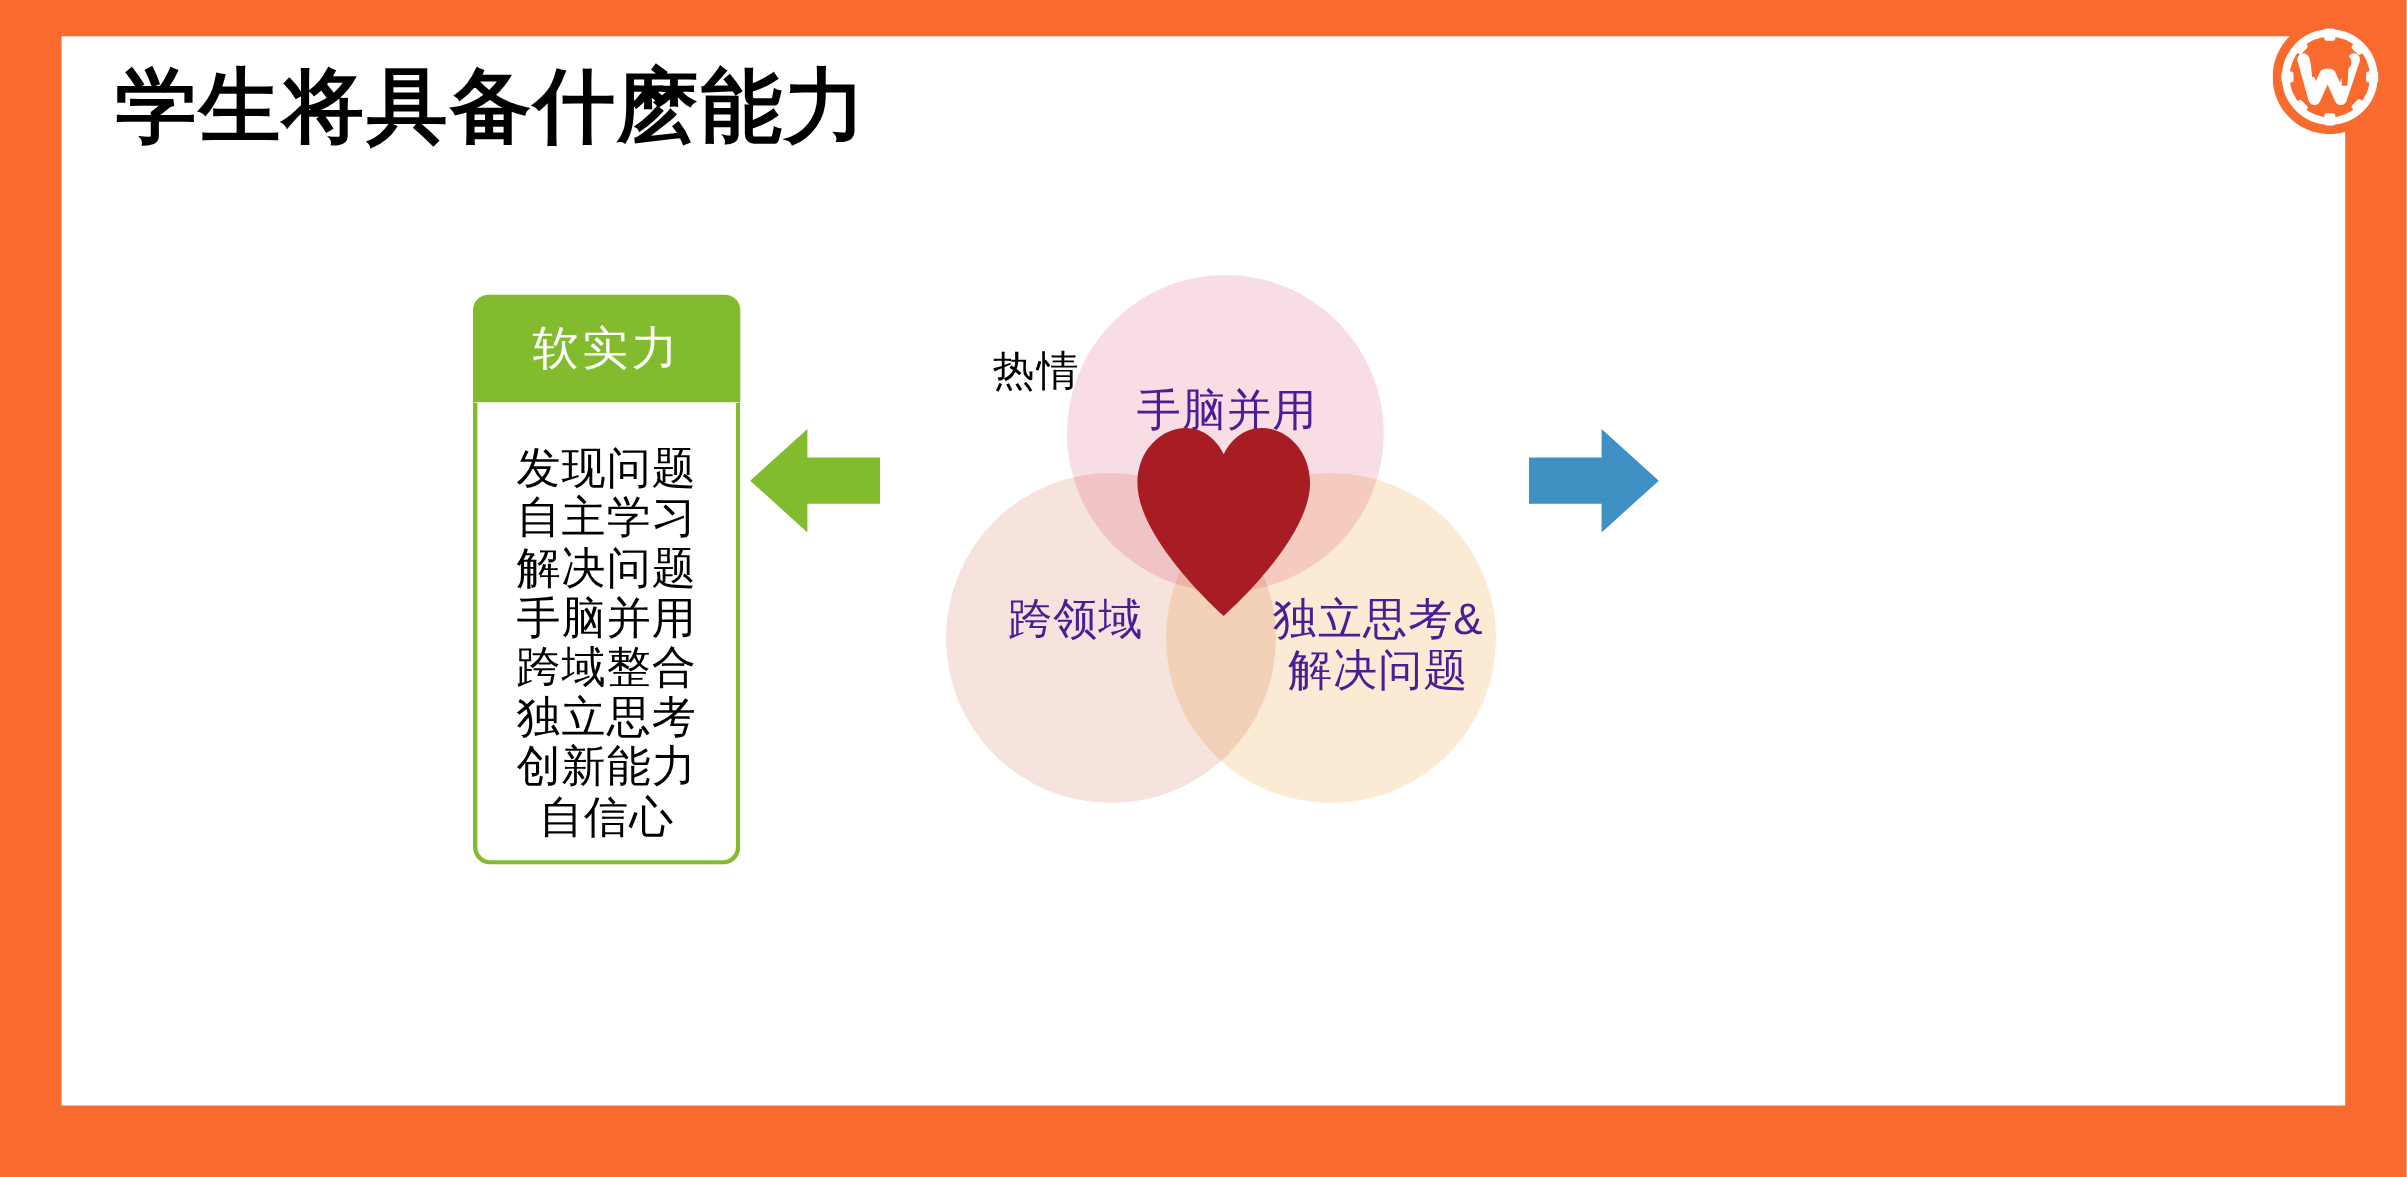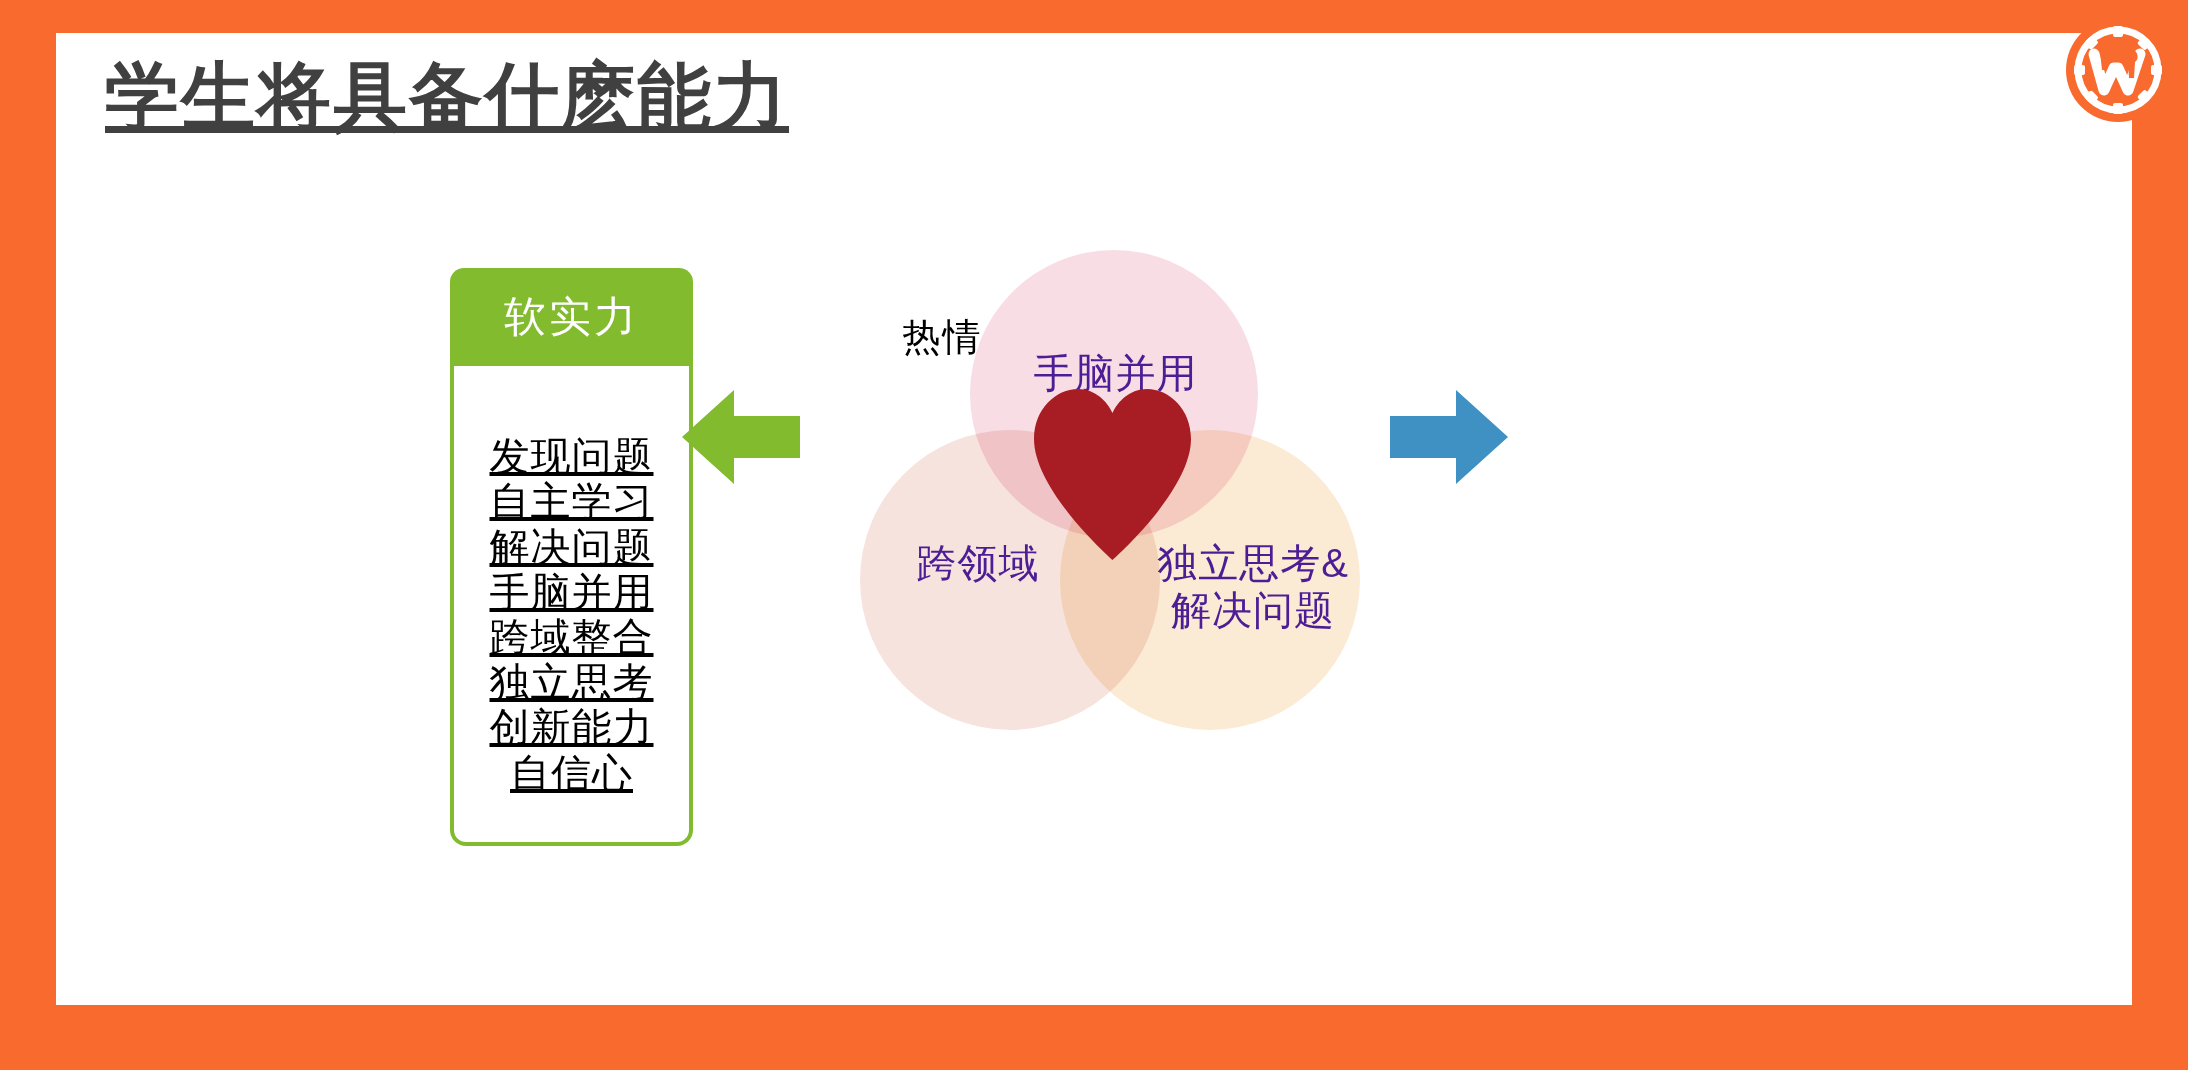--- a/index.html
+++ b/index.html
@@ -41,36 +41,34 @@
     z-index: 40;
   }
 
   
   .title {
     position: absolute;
     left: 105px;
     top: 58px;
     font-size: 74px;
     font-weight: bold;
-    color: #404040;
+    color: #000000;
     letter-spacing: 2px;
     line-height: 1.05;
     white-space: nowrap;
     z-index: 20;
-    text-decoration: underline;
   }
 
   
   .card {
     position: absolute;
     width: 243px;
     border-radius: 18px;
     box-sizing: border-box;
     z-index: 25;
-    margin-left: 20px;
   }
   .card-head {
     height: 98px;
     border-top-left-radius: 14px;
     border-top-right-radius: 14px;
     display: flex;
     align-items: center;
     justify-content: center;
     color: #ffffff;
     font-size: 42px;
@@ -99,23 +97,22 @@
   }
 
   
   #card-soft {
     left: 430px;
     top: 268px;
   }
   #card-soft .card-head { background: #82BC2E; }
   #card-soft .card-body {
     border-color: #82BC2E;
-    height: 480px;
+    height: 420px;
     padding-top: 22px;
-    text-decoration: underline;
   }
 
   
   #card-hard {
     left: 1510px;
     top: 268px;
   }
   #card-hard .card-head { background: #3E91C2; }
   #card-hard .card-body {
     border-color: #3E91C2;

